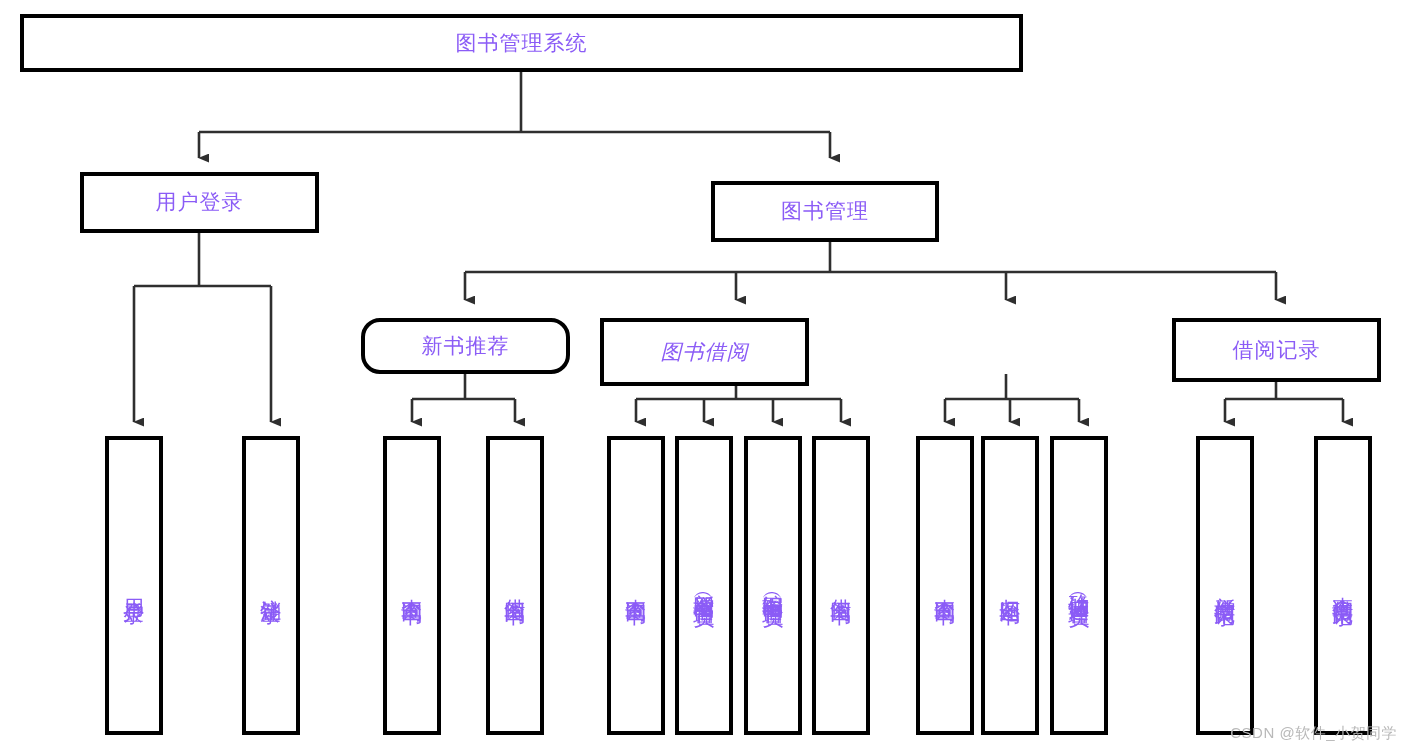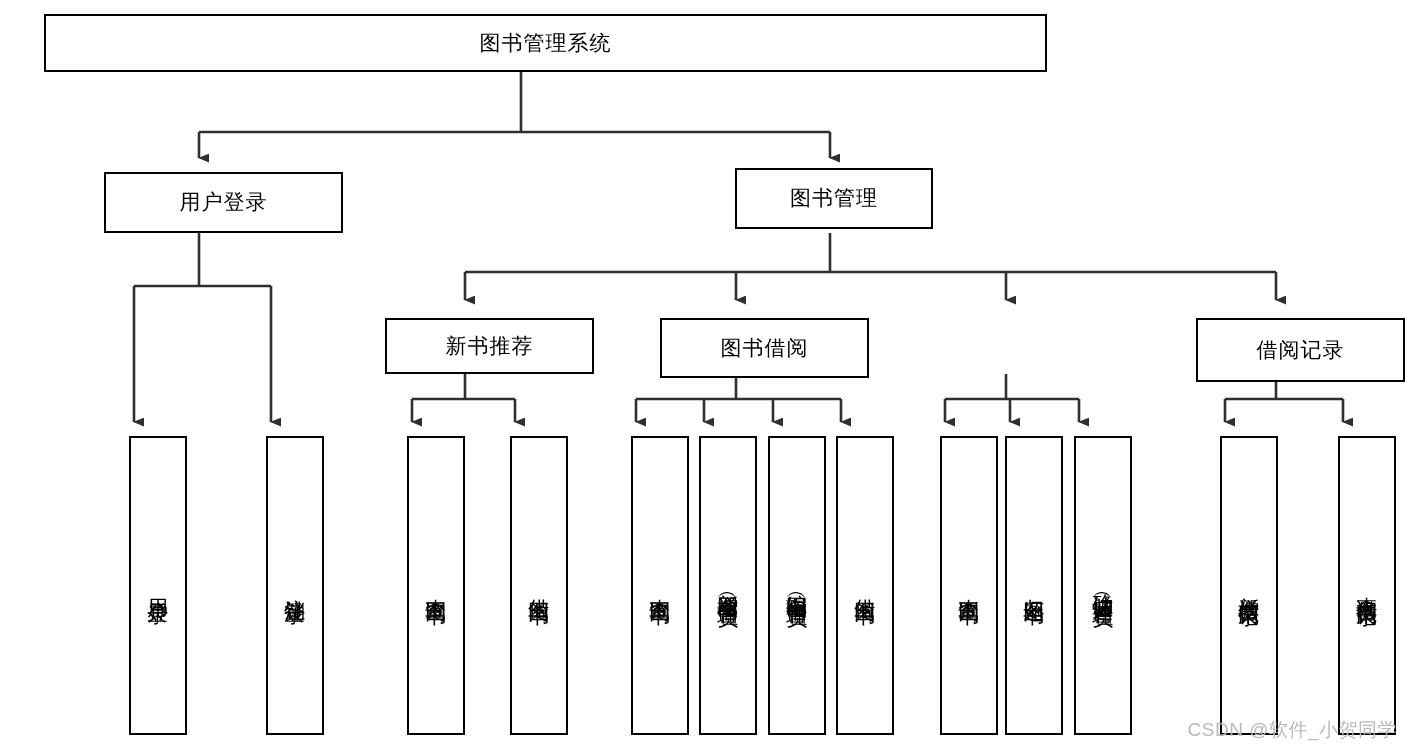--- a/index.html
+++ b/index.html
@@ -25,27 +25,26 @@
     left: 0;
     top: 0;
     width: 1405px;
     height: 747px;
     pointer-events: none;
   }
   .node {
     position: absolute;
     box-sizing: border-box;
     background: #ffffff;
-    border: 2px solid #000000;
+    border: 4px solid #000000;
     display: flex;
     align-items: center;
     justify-content: center;
-    color: #000000;
+    color: #8b5cf6;
     z-index: 2;
-    margin-left: 24px;
   }
   .node-h .node-label {
     font-size: 21px;
     line-height: 1.25;
     letter-spacing: 1px;
     white-space: nowrap;
   }
   .node-v {
     padding: 6px 2px;
   }
@@ -55,21 +54,21 @@
     font-size: 21px;
     line-height: 1.12;
     letter-spacing: 2px;
     text-align: center;
     white-space: nowrap;
   }
   #watermark {
     position: absolute;
     right: 8px;
     bottom: 4px;
-    font-size: 19px;
+    font-size: 15px;
     color: #b9b9b9;
     z-index: 5;
     white-space: nowrap;
     letter-spacing: 0.5px;
     text-align: center;
   }
 </style>
 </head>
 <body>
 
@@ -125,28 +124,28 @@
     </g>
   </svg>
 
   <div class="node node-h" style="left:20px; top:14px; width:1003px; height:58px;">
     <span class="node-label">图书管理系统</span>
   </div>
 
   <div class="node node-h" style="left:80px; top:172px; width:239px; height:61px;">
     <span class="node-label">用户登录</span>
   </div>
-  <div class="node node-h" style="left:711px; top:168px; width:198px; height:61px;">
+  <div class="node node-h" style="left:711px; top:181px; width:228px; height:61px;">
     <span class="node-label">图书管理</span>
   </div>
 
-  <div class="node node-h" style="left:361px; top:318px; width:209px; height:56px;">
+  <div class="node node-h" style="left:361px; top:318px; width:209px; height:56px;border-radius:19px;">
     <span class="node-label">新书推荐</span>
   </div>
-  <div class="node node-h" style="left:636px; top:318px; width:209px; height:60px;">
+  <div class="node node-h" style="left:600px; top:318px; width:209px; height:68px;font-style:italic;">
     <span class="node-label">图书借阅</span>
   </div>
   <div class="node node-h" style="left:1172px; top:318px; width:209px; height:64px;">
     <span class="node-label">借阅记录</span>
   </div>
 
   <div class="node node-v" style="left:105px; top:436px; width:58px; height:299px;">
     <span class="node-label">用户登录</span>
   </div>
   <div class="node node-v" style="left:242px; top:436px; width:58px; height:299px;">

